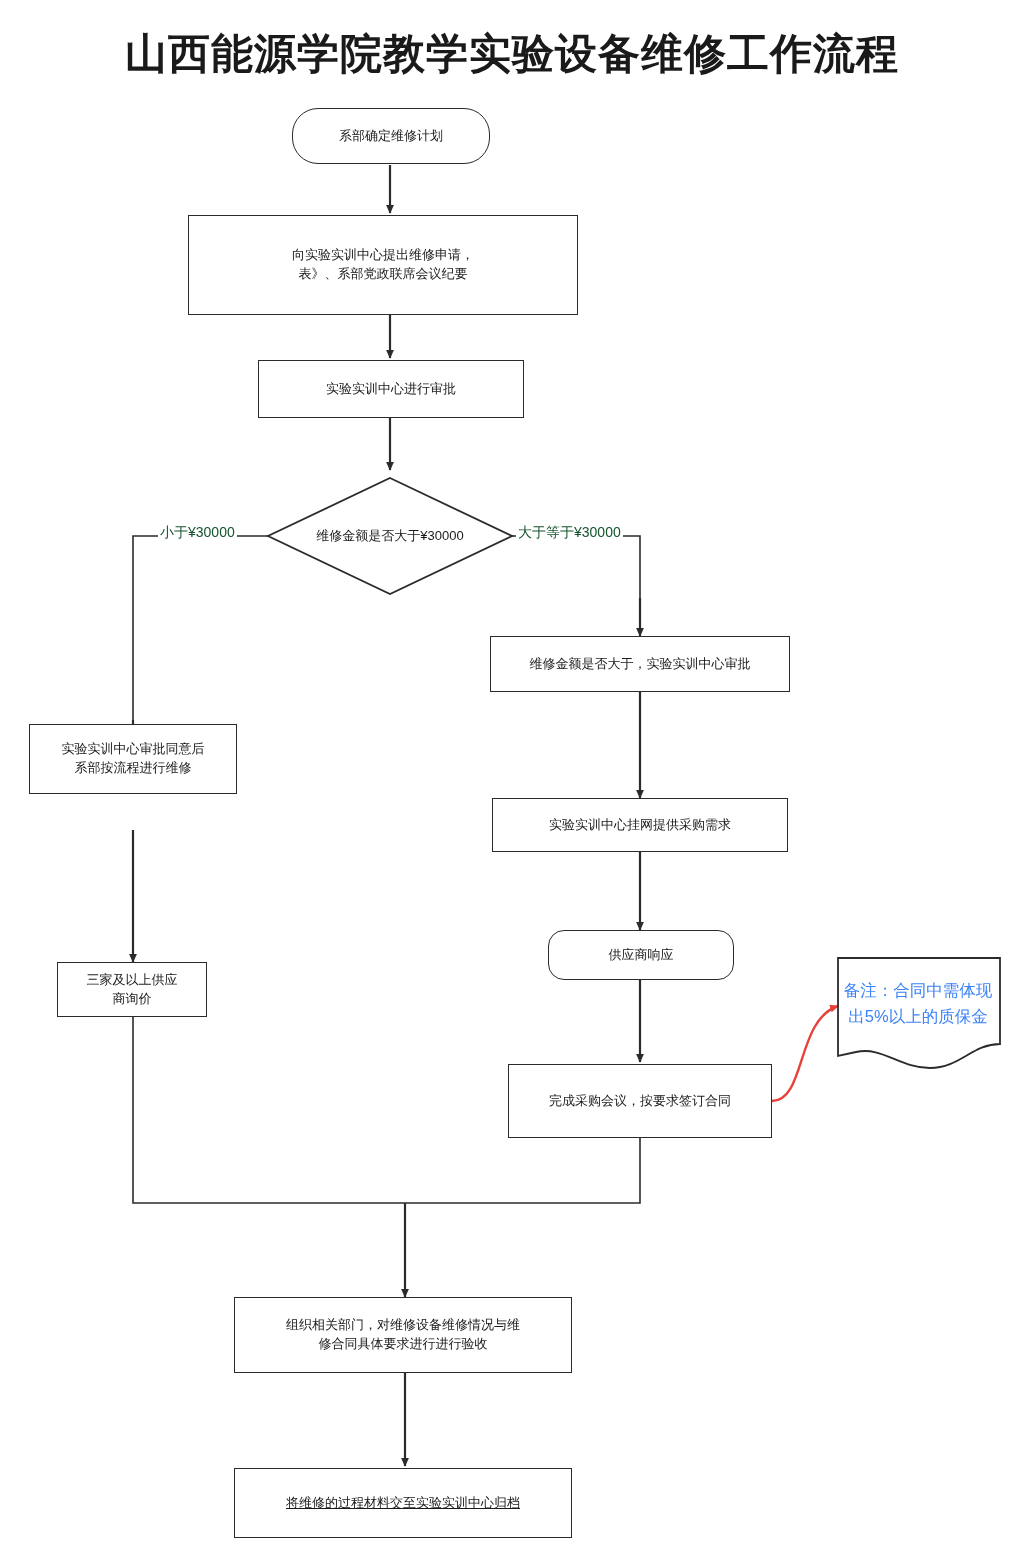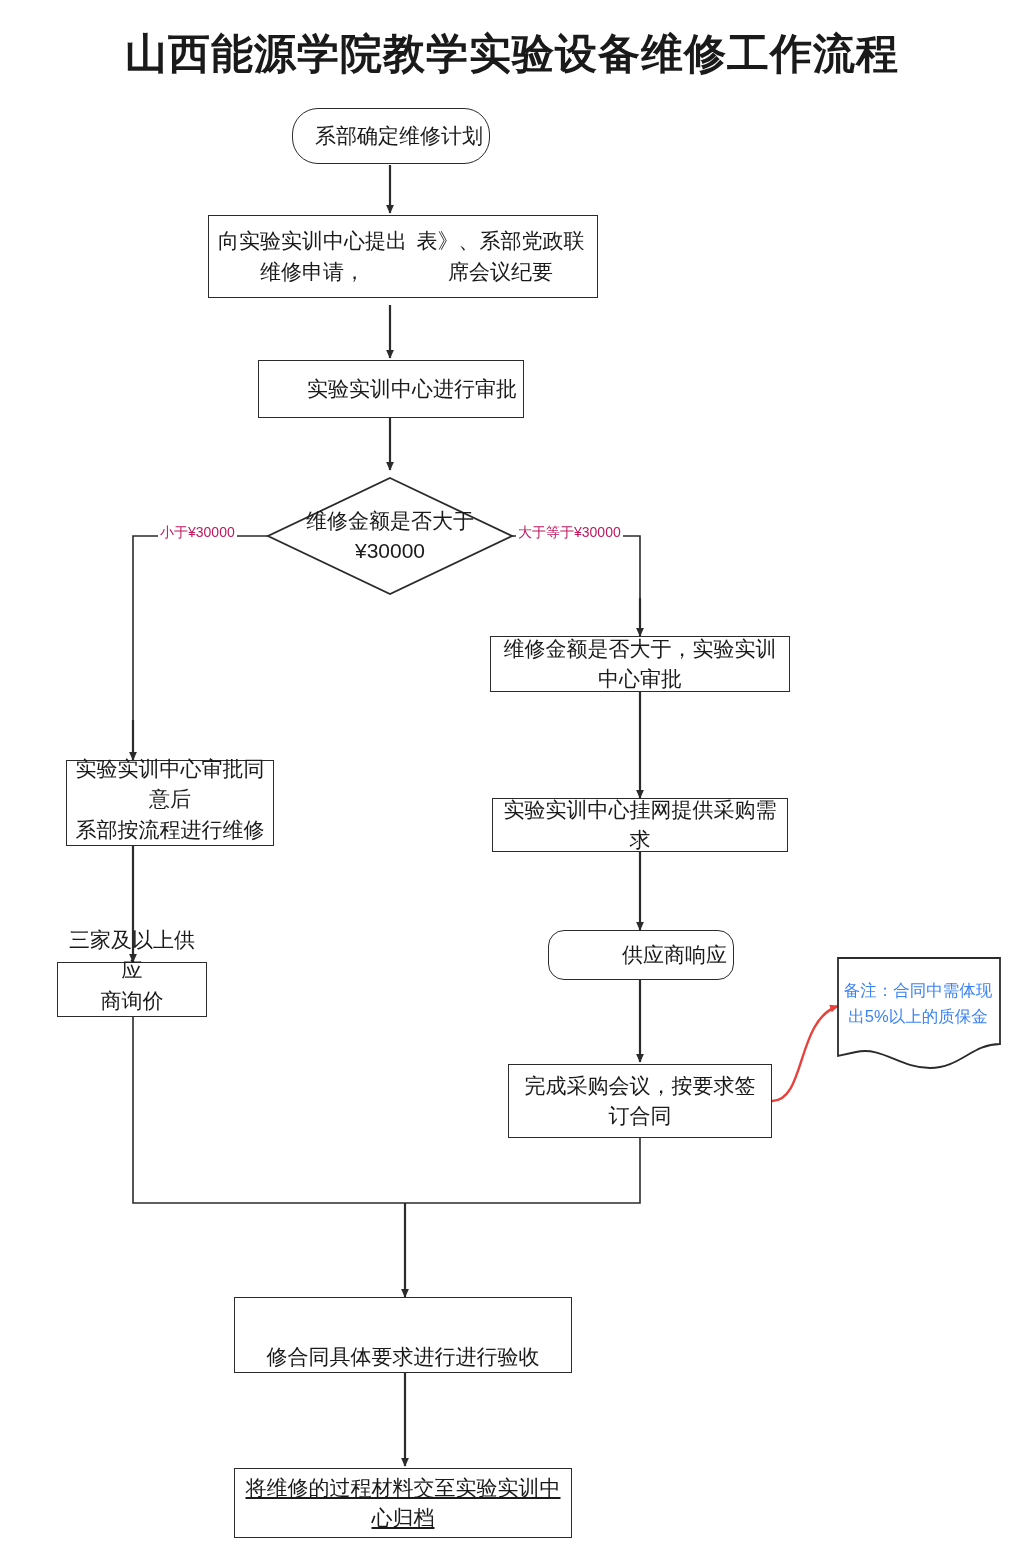--- a/index.html
+++ b/index.html
@@ -26,40 +26,40 @@
     letter-spacing: 1px;
     color: #1a1a1a;
   }
   .node {
     position: absolute;
     box-sizing: border-box;
     border: 1.6px solid #2b2b2b;
     background: #ffffff;
     display: flex;
     align-items: center;
-    justify-content: flex-end;
+    justify-content: center;
     text-align: center;
-    font-size: 21px;
+    font-size: 13px;
     line-height: 1.45;
     color: #1a1a1a;
-    padding: 0 6px;
+    padding: 7px 6px;
     z-index: 3;
   }
   .node.rounded {
     border-radius: 26px;
   }
   .node.diamond-label {
     border: none;
     background: transparent;
     z-index: 4;
   }
   .edge-label {
     position: absolute;
     font-size: 14px;
-    color: #be185d;
+    color: #14532d;
     background: #ffffff;
     padding: 0 2px;
     white-space: nowrap;
     z-index: 5;
   }
   #svg-layer {
     position: absolute;
     left: 0;
     top: 0;
     width: 1024px;
@@ -157,42 +157,42 @@
 
 <div id="note-text">
   <div>备注：合同中需体现</div>
   <div>出5%以上的质保金</div>
 </div>
 
 <div class="node rounded" style="left:292px; top:108px; width:198px; height:56px;">
   <span>系部确定维修计划</span>
 </div>
 
-<div class="node" style="left:208px; top:215px; width:390px; height:83px; flex-direction:row;">
+<div class="node" style="left:188px; top:215px; width:390px; height:100px; flex-direction:column;">
   <span>向实验实训中心提出维修申请，</span>
   <span>表》、系部党政联席会议纪要</span>
 </div>
 
 <div class="node" style="left:258px; top:360px; width:266px; height:58px;">
   <span>实验实训中心进行审批</span>
 </div>
 
 <div class="node diamond-label" style="left:272px; top:518px; width:236px; height:36px;">
   <span>维修金额是否大于¥30000</span>
 </div>
 
 <div class="edge-label" style="left:158px; top:524px;">
   <span>小于¥30000</span>
 </div>
 
 <div class="edge-label" style="left:516px; top:524px;">
   <span>大于等于¥30000</span>
 </div>
 
-<div class="node" style="left:29px; top:760px; width:208px; height:86px; flex-direction:column;margin-left:37px;">
+<div class="node" style="left:29px; top:724px; width:208px; height:70px; flex-direction:column;">
   <span>实验实训中心审批同意后</span>
   <span>系部按流程进行维修</span>
 </div>
 
 <div class="node" style="left:57px; top:962px; width:150px; height:55px; flex-direction:column;">
   <span>三家及以上供应</span>
   <span>商询价</span>
 </div>
 
 <div class="node" style="left:490px; top:636px; width:300px; height:56px;">
@@ -205,18 +205,19 @@
 
 <div class="node" style="left:548px; top:930px; width:186px; height:50px;border-radius:16px;">
   <span>供应商响应</span>
 </div>
 
 <div class="node" style="left:508px; top:1064px; width:264px; height:74px;">
   <span>完成采购会议，按要求签订合同</span>
 </div>
 
 <div class="node" style="left:234px; top:1297px; width:338px; height:76px; flex-direction:column;">
+  <span>组织相关部门，对维修设备维修情况与维</span>
   <span>修合同具体要求进行进行验收</span>
 </div>
 
 <div class="node" style="left:234px; top:1468px; width:338px; height:70px;text-decoration:underline;">
   <span>将维修的过程材料交至实验实训中心归档</span>
 </div>
 
 </body></html>

